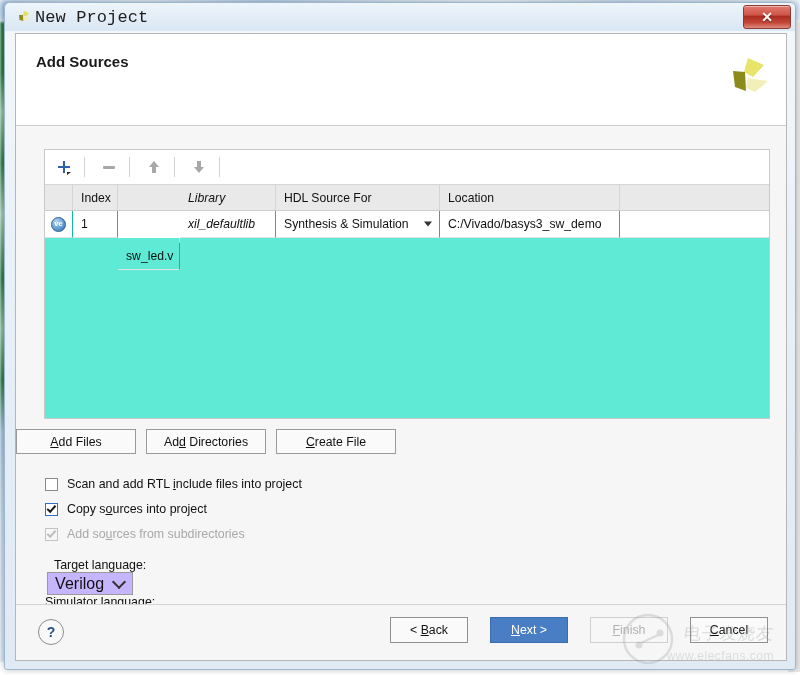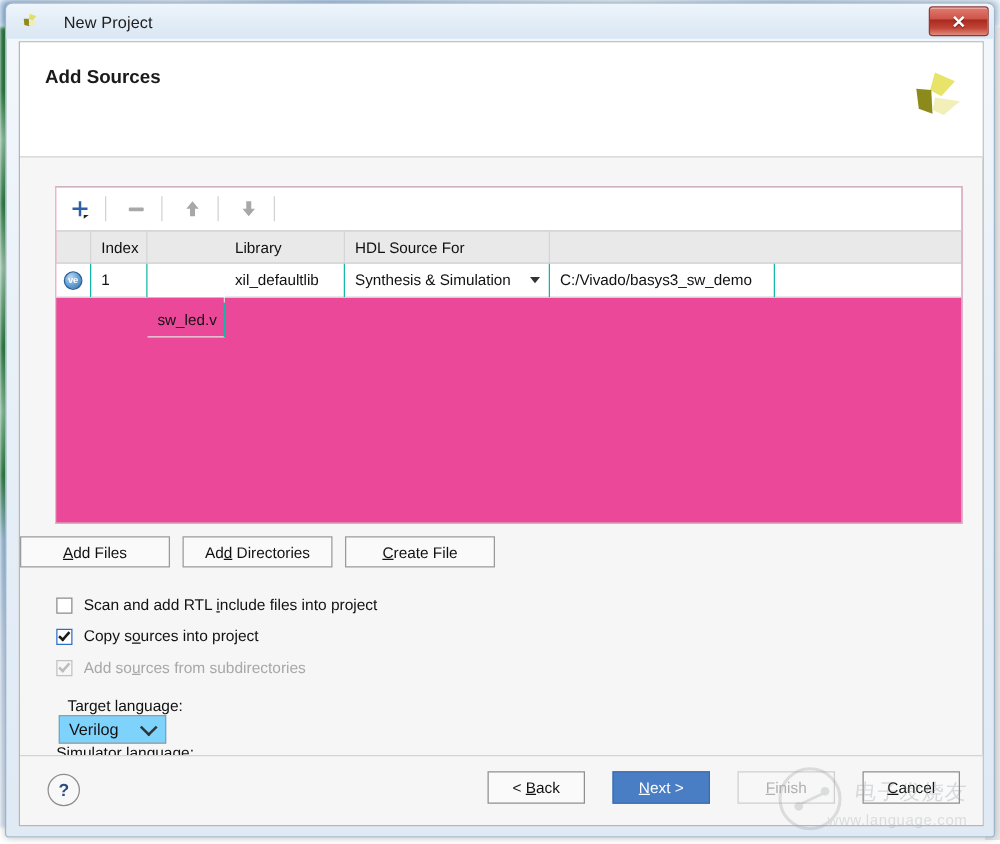--- a/index.html
+++ b/index.html
@@ -57,24 +57,25 @@
     border-radius: 5px 5px 0 0;
     display: flex;
     align-items: center;
   }
   #titlebar .tb-icon {
     margin-left: 11px;
     width: 16px; height: 16px;
     position: relative;
   }
   #titlebar .tb-title {
-    margin-left: 19px;
-    font-size: 13px;
+    margin-left: 3px;
+    font-size: 17px;
     color: #202020;
     letter-spacing: 0.1px;
+    font-family: Liberation Mono, monospace;
   }
   #close-btn {
     position: absolute;
     right: 4px; top: 2px;
     width: 46px; height: 22px;
     border-radius: 3px;
     border: 1px solid #8c3a35;
     background: linear-gradient(180deg,#e07c72 0%, #cf5448 42%, #a82a20 45%, #c24536 75%, #df8a7c 100%);
     display: flex; align-items: center; justify-content: center;
     box-shadow: inset 0 1px 0 rgba(255,255,255,.45);
@@ -126,21 +127,21 @@
     position: absolute;
     right: 14px; top: 20px;
     width: 48px; height: 48px;
   }
 
   
   #src-box {
     position: absolute;
     left: 28px; top: 115px;
     width: 726px; height: 270px;
-    background: #ec4899;
+    background: #5eead4;
     border: 1px solid #c8c8c8;
     box-sizing: border-box;
     text-align: right;
   }
   #src-toolbar {
     position: absolute;
     left: 0; top: 0;
     width: 100%; height: 35px;
     background: #ffffff;
     border-bottom: 1px solid #d6d6d6;
@@ -196,21 +197,21 @@
     padding-left: 8px;
     border-right: 1px solid #14b8a6;
     border-bottom: 1px solid #e2e2e2;
     box-sizing: border-box;
     height: 100%;
     position: relative;
   }
   .c-icon   { width: 28px; padding-left: 0 !important; justify-content: center; }
   .c-index  { width: 45px; }
   .c-name   { width: 62px; margin-top: 32px; }
-  .c-lib    { width: 96px; }
+  .c-lib    { width: 96px; font-style: italic; }
   .c-hdl    { width: 164px; }
   .c-loc    { width: 180px; }
   .c-fill   { flex: 1; border-right: none !important; }
 
   .cell-caret {
     position: absolute;
     right: 7px; top: 50%;
     transform: translateY(-50%);
     width: 0; height: 0;
     border-left: 4px solid transparent;
@@ -301,25 +302,25 @@
     display: flex;
     align-items: center;
     font-size: 12.4px;
     color: #111;
     flex-direction: column;
   }
   .lang-label { margin-right: 8px; }
   .combo {
     width: 86px; height: 23px;
     border: 1px solid #9a9a9a;
-    background: #7dd3fc;
+    background: #c4b5fd;
     display: flex;
     align-items: center;
     padding-left: 7px;
-    font-size: 13px;
+    font-size: 16px;
     color: #111;
     position: relative;
     box-sizing: border-box;
     cursor: pointer;
     margin-right: 28px;
   }
   .combo:last-child { margin-right: 0; }
   .combo .chev {
     position: absolute;
     right: 8px; top: 50%;
@@ -474,20 +475,21 @@
         </div>
         <div class="tb-sep"></div>
       </div>
 
       <div id="table-head">
         <div class="th c-icon"></div>
         <div class="th c-index">Index</div>
         <div class="th c-name">Name</div>
         <div class="th c-lib">Library</div>
         <div class="th c-hdl">HDL Source For</div>
+        <div class="th c-loc">Location</div>
         <div class="th c-fill"></div>
       </div>
 
       <div id="table-row">
         <div class="td c-icon">
           <span class="v-icon">ve</span>
         </div>
         <div class="td c-index">1</div>
         <div class="td c-name">sw_led.v</div>
         <div class="td c-lib">xil_defaultlib</div>
@@ -562,14 +564,14 @@
 </div>
 
 <div id="watermark">
   <svg width="180" height="74" viewBox="0 0 180 74">
     <circle cx="36" cy="40" r="24" fill="none" stroke="#9aa0a6" stroke-width="2.5"></circle>
     <circle cx="27" cy="46" r="3.5" fill="#9aa0a6"></circle>
     <circle cx="48" cy="34" r="3.5" fill="#9aa0a6"></circle>
     <line x1="29" y1="44" x2="46" y2="36" stroke="#9aa0a6" stroke-width="2"></line>
   </svg>
   <div id="wm-text">电子发烧友</div>
-  <div id="wm-url">www.language.com</div>
+  <div id="wm-url">www.elecfans.com</div>
 </div>
 
 </body></html>

